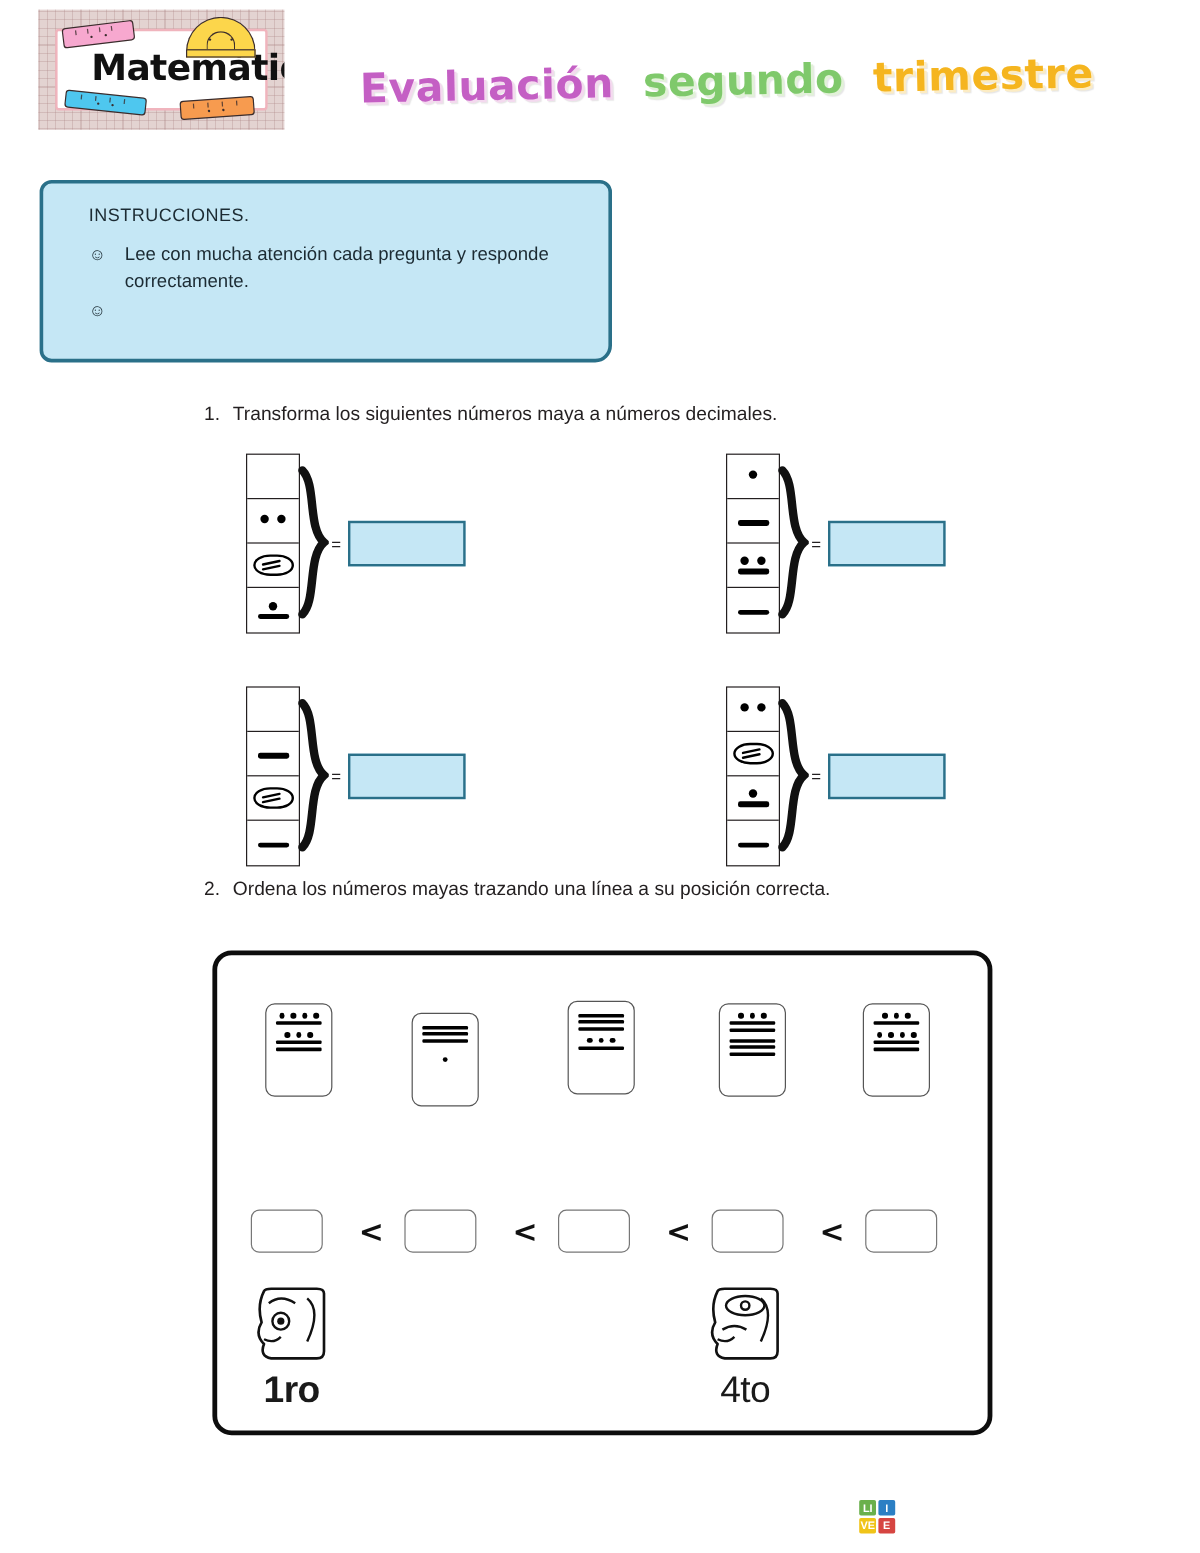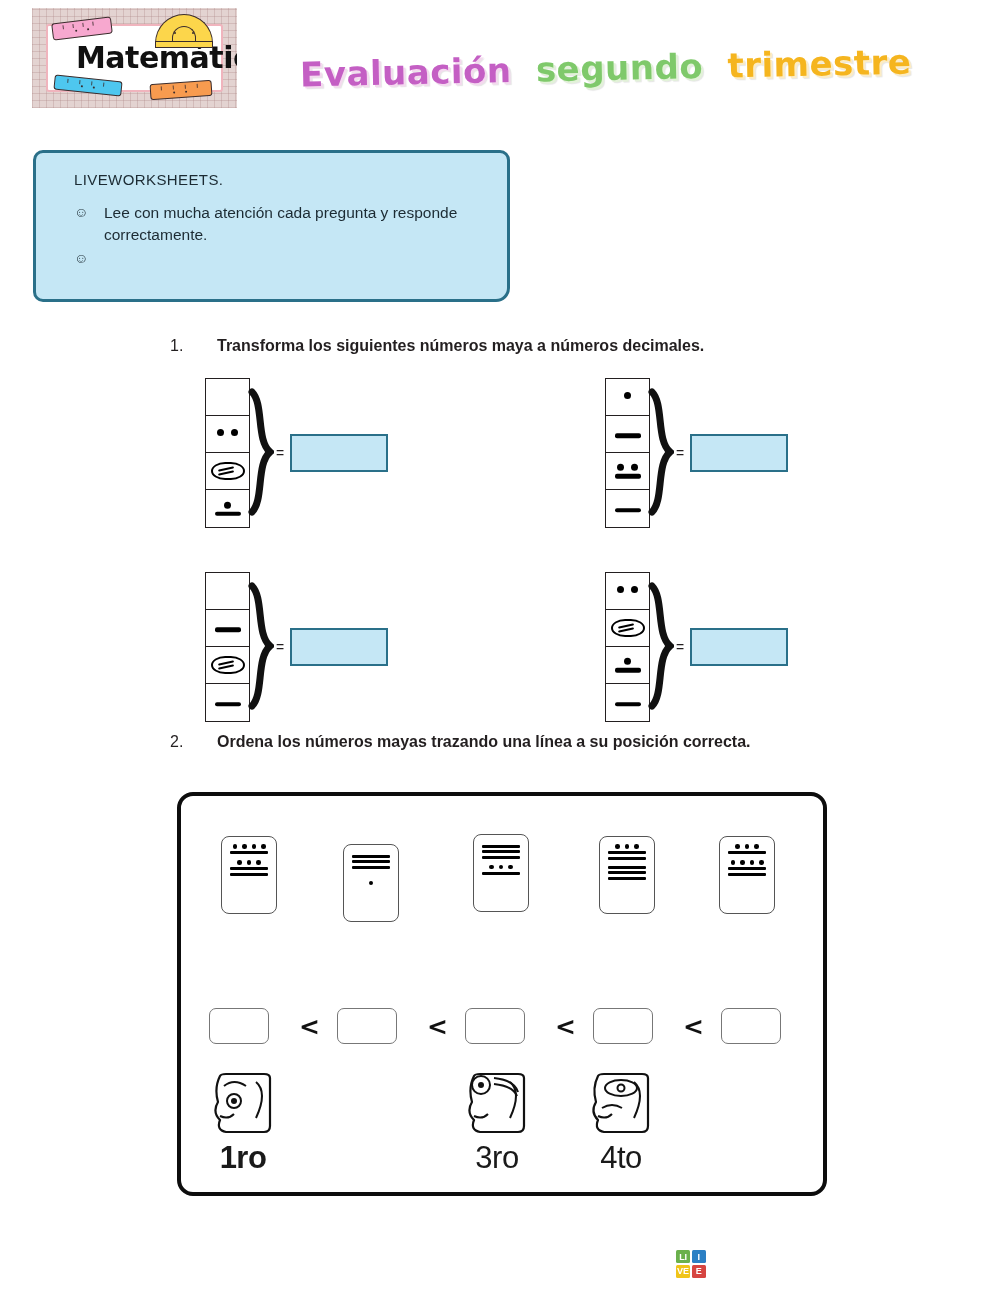--- a/index.html
+++ b/index.html
@@ -117,21 +117,21 @@
     position:absolute; left:0; top:1px;
     font-size:14px; color:#1c2b33;
   }
 
   
   .q {
     position:absolute;
     font-size:16px; color:#231f20; line-height:1.5;
   }
   .q .num { position:absolute; left:0; top:0; }
-  .q .txt { display:block; margin-left:47px; width:630px;font-weight:bold; }
+  .q .txt { display:block; margin-left:24px; width:630px; }
 
   #q1 { left:170px; top:334px; }
   #q2 { left:170px; top:730px; }
 
   
   .maya-item { position:absolute; display:flex; align-items:center; }
   .maya-col {
     width:45px;
     border:1.6px solid #231f20;
     box-sizing:border-box;
@@ -216,21 +216,21 @@
   .ord-row { position:absolute; left:0; right:0; top:272px; height:120px; }
   .ordinal { position:absolute; width:96px; text-align:center; }
   .ordinal svg { display:block; margin:0 auto; }
   .ordinal .lbl {
     font-family:"Liberation Sans", sans-serif;
     font-size:31px; color:#1a1a1a; margin-top:2px; letter-spacing:-.5px;
   }
 
   
   .lw {
-    position:absolute; left:676px; top:1250px;
+    position:absolute; left:716px; top:1250px;
     display:flex; align-items:center;
   }
   .lw-tiles {
     width:30px; height:28px;
     display:grid;
     grid-template-columns:1fr 1fr;
     grid-template-rows:1fr 1fr;
     gap:1.5px;
     margin-right:3px;
   }
@@ -290,21 +290,21 @@
   </div>
 
   <div class="title">
     <span class="t1" style="color: rgb(196, 95, 196);">Evaluación</span>
     <span class="t2" style="color: rgb(127, 201, 107);">segundo</span>
     <span class="t3" style="color: rgb(245, 181, 31);">trimestre</span>
   </div>
 </div>
 
 <div class="instr" style="background: rgb(197, 231, 245); border-color: rgb(42, 112, 137);">
-  <div class="instr-title">LIVEWORKSHEETS.</div>
+  <div class="instr-title">INSTRUCCIONES.</div>
   <ul>
     <li>
       <span class="smiley">☺</span>
       <span>Lee con mucha atención cada pregunta y responde correctamente.</span>
     </li>
     <li>
       <span class="smiley">☺</span>
     </li>
   </ul>
 </div>
@@ -549,29 +549,20 @@
     </div>
   <div class="ord-row" id="ord-row">
       <div class="ordinal" style="left: 14px; font-weight: bold;"><span><svg width="66" height="70" viewBox="0 0 66 70">
             <path d="M10 8 q-6 12 -2 26 q-6 10 2 18 q-4 10 6 12 h38 q6 0 6 -6 V10 q0 -4 -6 -4 H16 q-5 0 -6 2 z" fill="#fff" stroke="#111" stroke-width="2.2" stroke-linejoin="round"></path>
             <path d="M46 14 q12 10 0 36" fill="none" stroke="#111" stroke-width="2"></path>
             <circle cx="24" cy="33" r="7" fill="none" stroke="#111" stroke-width="2"></circle>
             <circle cx="24" cy="33" r="3" fill="#111"></circle>
             <path d="M14 18 q10 -8 22 0" fill="none" stroke="#111" stroke-width="2"></path>
             <path d="M10 48 q8 4 14 -2" fill="none" stroke="#111" stroke-width="2"></path>
           </svg></span><div class="lbl">1ro</div></div>
-      <div class="ordinal" style="left: 268px;"><span><svg width="66" height="70" viewBox="0 0 66 70">
-            <path d="M10 8 q-6 12 -2 26 q-6 10 2 18 q-4 10 6 12 h38 q6 0 6 -6 V10 q0 -4 -6 -4 H16 q-5 0 -6 2 z" fill="#fff" stroke="#111" stroke-width="2.2" stroke-linejoin="round"></path>
-            <path d="M46 14 q12 10 0 36" fill="none" stroke="#111" stroke-width="2"></path>
-            <circle cx="17" cy="17" r="9" fill="none" stroke="#111" stroke-width="2"></circle>
-            <circle cx="17" cy="17" r="3" fill="#111"></circle>
-            <path d="M30 10 q20 2 24 14" fill="none" stroke="#111" stroke-width="2"></path>
-            <path d="M30 16 q19 2 23 12" fill="none" stroke="#111" stroke-width="2"></path>
-            <path d="M10 48 q8 4 14 -2" fill="none" stroke="#111" stroke-width="2"></path>
-          </svg></span><div class="lbl">3ro</div></div>
       <div class="ordinal" style="left: 392px;"><span><svg width="66" height="70" viewBox="0 0 66 70">
             <path d="M10 8 q-6 12 -2 26 q-6 10 2 18 q-4 10 6 12 h38 q6 0 6 -6 V10 q0 -4 -6 -4 H16 q-5 0 -6 2 z" fill="#fff" stroke="#111" stroke-width="2.2" stroke-linejoin="round"></path>
             <path d="M46 14 q12 10 0 36" fill="none" stroke="#111" stroke-width="2"></path>
             <ellipse cx="33" cy="20" rx="16" ry="8" fill="none" stroke="#111" stroke-width="2"></ellipse>
             <circle cx="33" cy="20" r="3.5" fill="none" stroke="#111" stroke-width="2"></circle>
             <path d="M14 40 q10 -6 20 0" fill="none" stroke="#111" stroke-width="2"></path>
             <path d="M10 48 q8 4 14 -2" fill="none" stroke="#111" stroke-width="2"></path>
           </svg></span><div class="lbl">4to</div></div>
     </div>
 </div>

